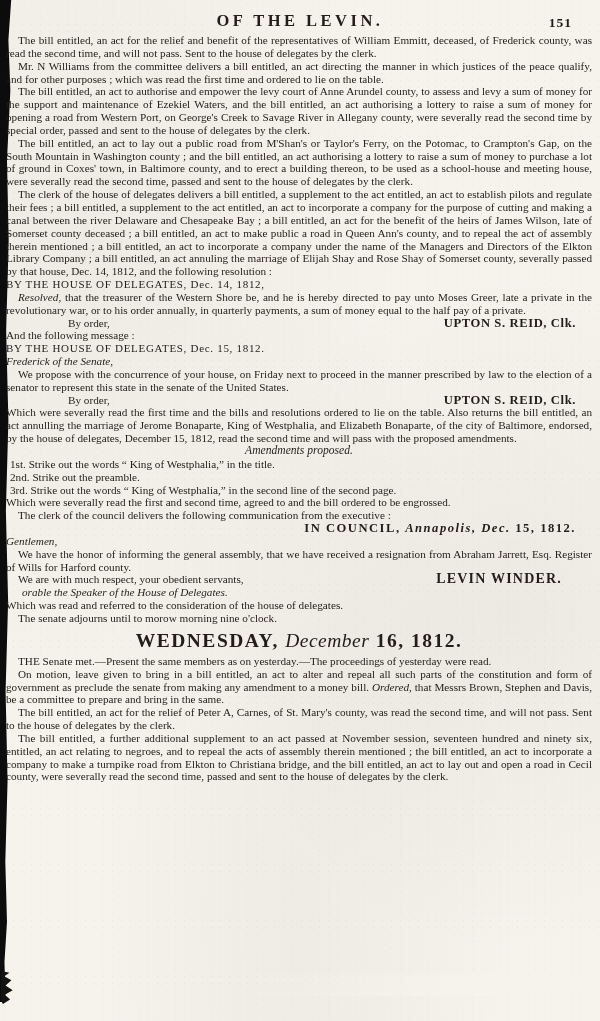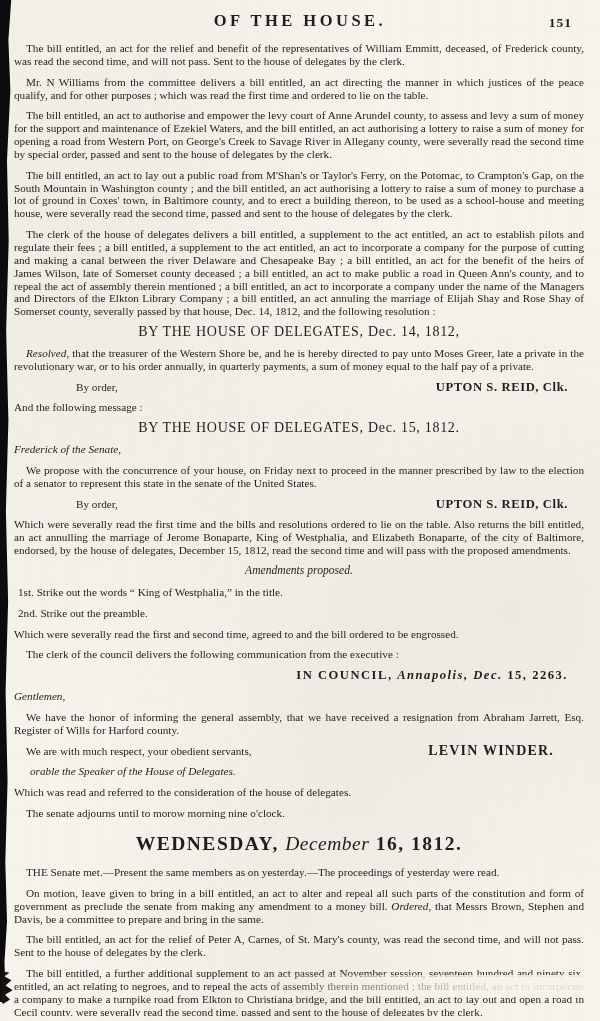--- a/index.html
+++ b/index.html
@@ -31,28 +31,28 @@
     position:absolute;top:11px;left:0;width:100%;text-align:center;
     font-weight:bold;font-size:16.5px;letter-spacing:3.5px;
   }
   .pagenum{
     position:absolute;top:15px;right:28px;font-weight:bold;font-size:13.5px;letter-spacing:1px;
   }
   .content{
     position:absolute;left:6px;top:34px;width:586px;max-height:982px;overflow:hidden;
     font-size:11.2px;line-height:12.85px;text-align:justify;
   }
-  .blk{margin:8px;}
+  .blk{margin:0;}
   .p{text-indent:12px;}
   .flush{text-indent:0;}
   .ind{text-indent:0;padding-left:16px;}
   .amend{text-indent:0;padding-left:4px;text-align:left;}
   .it{font-style:italic;}
   .bd{font-weight:bold;}
-  .house{text-align:center;text-indent:0;font-size:14px;letter-spacing:0.7px;}
+  .house{text-align:left;text-indent:0;font-size:11px;letter-spacing:0.7px;}
   .center-it{text-align:center;text-indent:0;font-style:italic;font-size:11.6px;}
   .right-line{text-align:right;text-indent:0;padding-right:16px;font-size:12.6px;}
   .right-line .bd{letter-spacing:1.5px;}
   .sig{display:flex;justify-content:space-between;align-items:baseline;text-indent:0;}
   .sig .sig-right{font-weight:bold;font-size:12.6px;letter-spacing:0.6px;white-space:nowrap;}
   .sig-order .sig-left{padding-left:62px;}
   .sig-order .sig-right{padding-right:16px;}
   .sig-respect .sig-left{padding-left:12px;}
   .sig-respect .sig-right{padding-right:30px;font-size:14px;letter-spacing:1.2px;}
   .day{text-align:center;text-indent:0;font-size:19.5px;line-height:27px;padding:2px 0 1px;}
@@ -62,21 +62,21 @@
     position:absolute;right:0;bottom:24px;width:370px;height:22px;pointer-events:none;
     background:linear-gradient(to right, rgba(245,243,236,0), rgba(245,243,236,0.88) 75%);
   }
 </style>
 </head>
 <body>
 
 <div class="page">
   <div class="scanbar"></div>
   <div class="blob"></div>
-  <div class="header-title">OF THE HOUSE.</div>
+  <div class="header-title">OF THE LEVIN.</div>
   <div class="pagenum">151</div>
   <div class="content">
       <div class="blk p"><span>The bill entitled, an act for the relief and benefit of the representatives of William Emmitt, deceased, of Frederick county, was read the second time, and will not pass.  Sent to the house of delegates by the clerk.</span></div>
       <div class="blk p"><span>Mr. N Williams from the committee delivers a bill entitled, an act directing the manner in which justices of the peace qualify, and for other purposes ; which was read the first time and ordered to lie on the table.</span></div>
       <div class="blk p"><span>The bill entitled, an act to authorise and empower the levy court of Anne Arundel county, to assess and levy a sum of money for the support and maintenance of Ezekiel Waters, and the bill entitled, an act authorising a lottery to raise a sum of money for opening a road from Western Port, on George's Creek to Savage River in Allegany county, were severally read the second time by special order, passed and sent to the house of delegates by the clerk.</span></div>
       <div class="blk p"><span>The bill entitled, an act to lay out a public road from M'Shan's or Taylor's Ferry, on the Potomac, to Crampton's Gap, on the South Mountain in Washington county ; and the bill entitled, an act authorising a lottery to raise a sum of money to purchase a lot of ground in Coxes' town, in Baltimore county, and to erect a building thereon, to be used as a school-house and meeting house, were severally read the second time, passed and sent to the house of delegates by the clerk.</span></div>
       <div class="blk p"><span>The clerk of the house of delegates delivers a bill entitled, a supplement to the act entitled, an act to establish pilots and regulate their fees ; a bill entitled, a supplement to the act entitled, an act to incorporate a company for the purpose of cutting and making a canal between the river Delaware and Chesapeake Bay ; a bill entitled, an act for the benefit of the heirs of James Wilson, late of Somerset county deceased ; a bill entitled, an act to make public a road in Queen Ann's county, and to repeal the act of assembly therein mentioned ; a bill entitled, an act to incorporate a company under the name of the Managers and Directors of the Elkton Library Company ; a bill entitled, an act annuling the marriage of Elijah Shay and Rose Shay of Somerset county, severally passed by that house, Dec. 14, 1812, and the following resolution :</span></div>
       <div class="blk house"><span>BY THE HOUSE OF DELEGATES, Dec. 14, 1812,</span></div>
       <div class="blk p"><span class="it">Resolved,</span><span> that the treasurer of the Western Shore be, and he is hereby directed to pay unto Moses Greer, late a private in the revolutionary war, or to his order annually, in quarterly payments, a sum of money equal to the half pay of a private.</span></div>
       <div class="blk sig sig-order">
@@ -88,23 +88,24 @@
       <div class="blk flush"><span class="it">Frederick of the Senate,</span></div>
       <div class="blk p"><span>We propose with the concurrence of your house, on Friday next to proceed in the manner prescribed by law to the election of a senator to represent this state in the senate of the United States.</span></div>
       <div class="blk sig sig-order">
         <span class="sig-left">By order,</span>
         <span class="sig-right">UPTON S. REID, Clk.</span>
       </div>
       <div class="blk flush"><span>Which were severally read the first time and the bills and resolutions ordered to lie on the table.  Also returns the bill entitled, an act annulling the marriage of Jerome Bonaparte, King of Westphalia, and Elizabeth Bonaparte, of the city of Baltimore, endorsed, by the house of delegates, December 15, 1812, read the second time and will pass with the proposed amendments.</span></div>
       <div class="blk center-it"><span class="it">Amendments proposed.</span></div>
       <div class="blk amend"><span>1st. Strike out the words “ King of Westphalia,” in the title.</span></div>
       <div class="blk amend"><span>2nd. Strike out the preamble.</span></div>
+      <div class="blk amend"><span>3rd. Strike out the words “ King of Westphalia,” in the second line of the second page.</span></div>
       <div class="blk flush"><span>Which were severally read the first and second time, agreed to and the bill ordered to be engrossed.</span></div>
       <div class="blk p"><span>The clerk of the council delivers the following communication from the executive :</span></div>
-      <div class="blk right-line"><span class="bd">IN COUNCIL, </span><span class="it bd">Annapolis, Dec.</span><span class="bd"> 15, 2263.</span></div>
+      <div class="blk right-line"><span class="bd">IN COUNCIL, </span><span class="it bd">Annapolis, Dec.</span><span class="bd"> 15, 1812.</span></div>
       <div class="blk flush"><span class="it">Gentlemen,</span></div>
       <div class="blk p"><span>We have the honor of informing the general assembly, that we have received a resignation from Abraham Jarrett, Esq. Register of Wills for Harford county.</span></div>
       <div class="blk sig sig-respect">
         <span class="sig-left">We are with much respect, your obedient servants,</span>
         <span class="sig-right">LEVIN WINDER.</span>
       </div>
       <div class="blk ind"><span class="it">orable the Speaker of the House of Delegates.</span></div>
       <div class="blk flush"><span>Which was read and referred to the consideration of the house of delegates.</span></div>
       <div class="blk p"><span>The senate adjourns until to morow morning nine o'clock.</span></div>
       <div class="blk day"><span class="bd">WEDNESDAY, </span><span class="it">December</span><span class="bd"> 16, 1812.</span></div>

